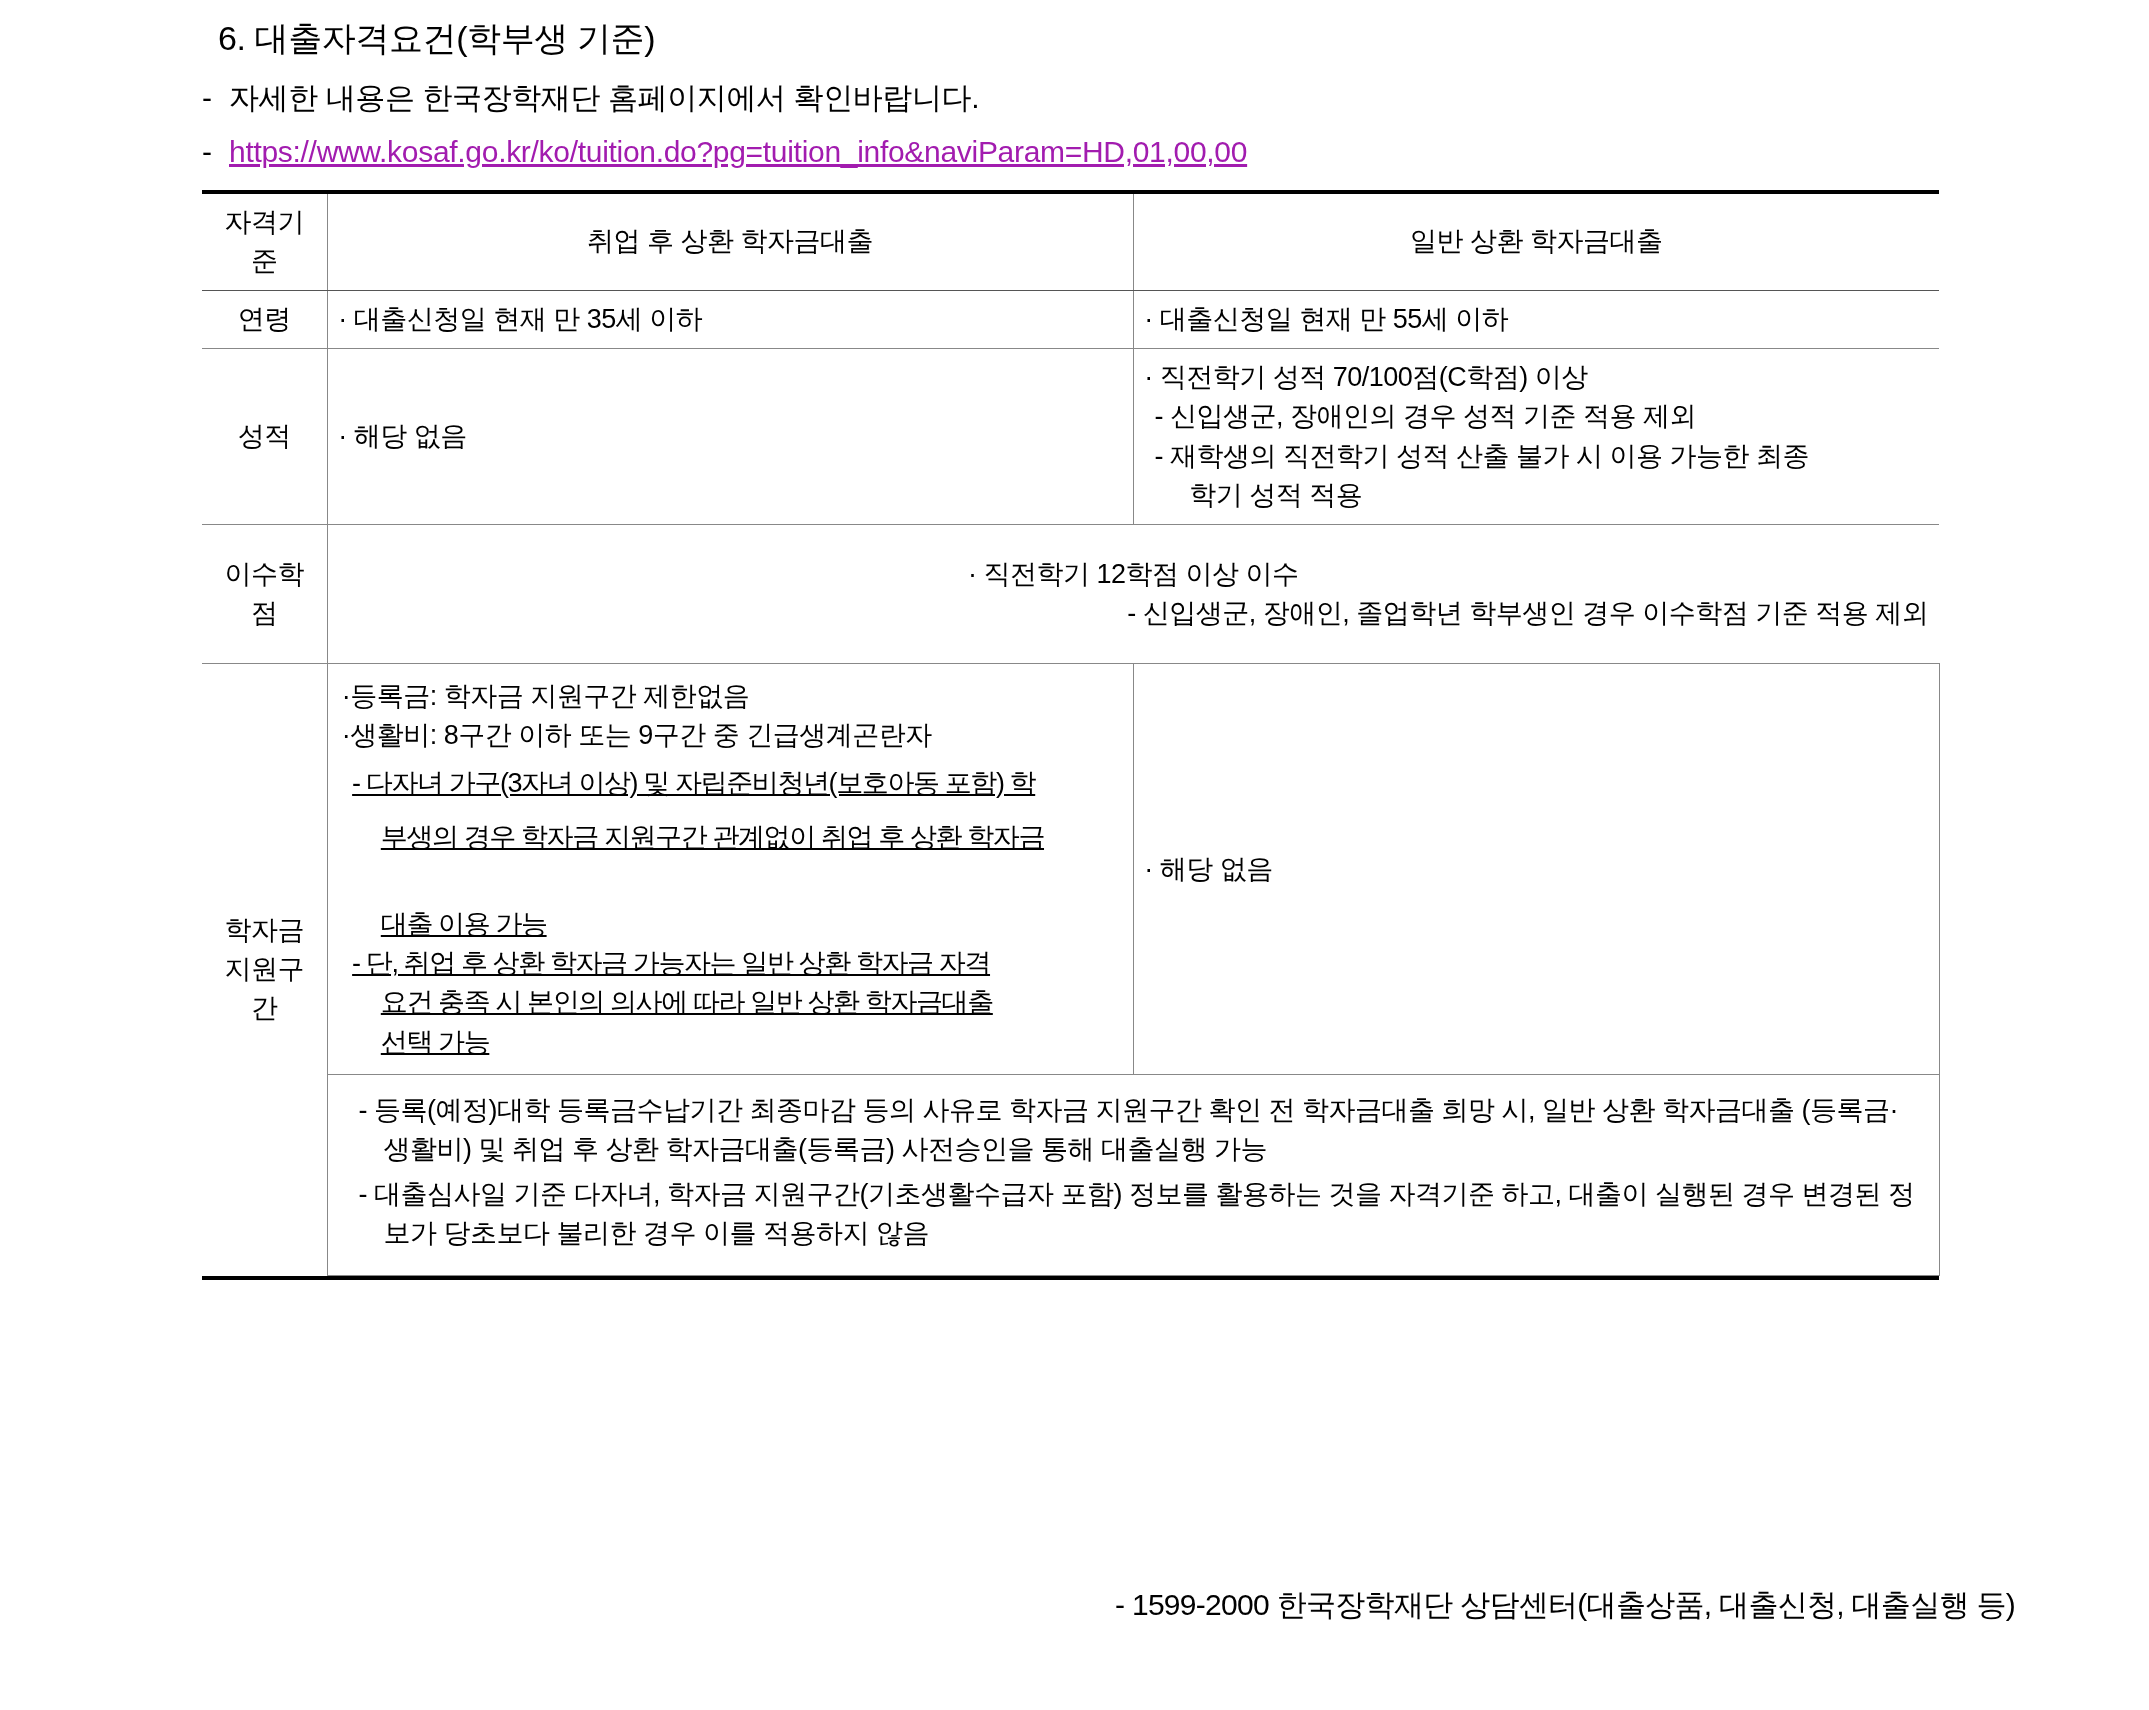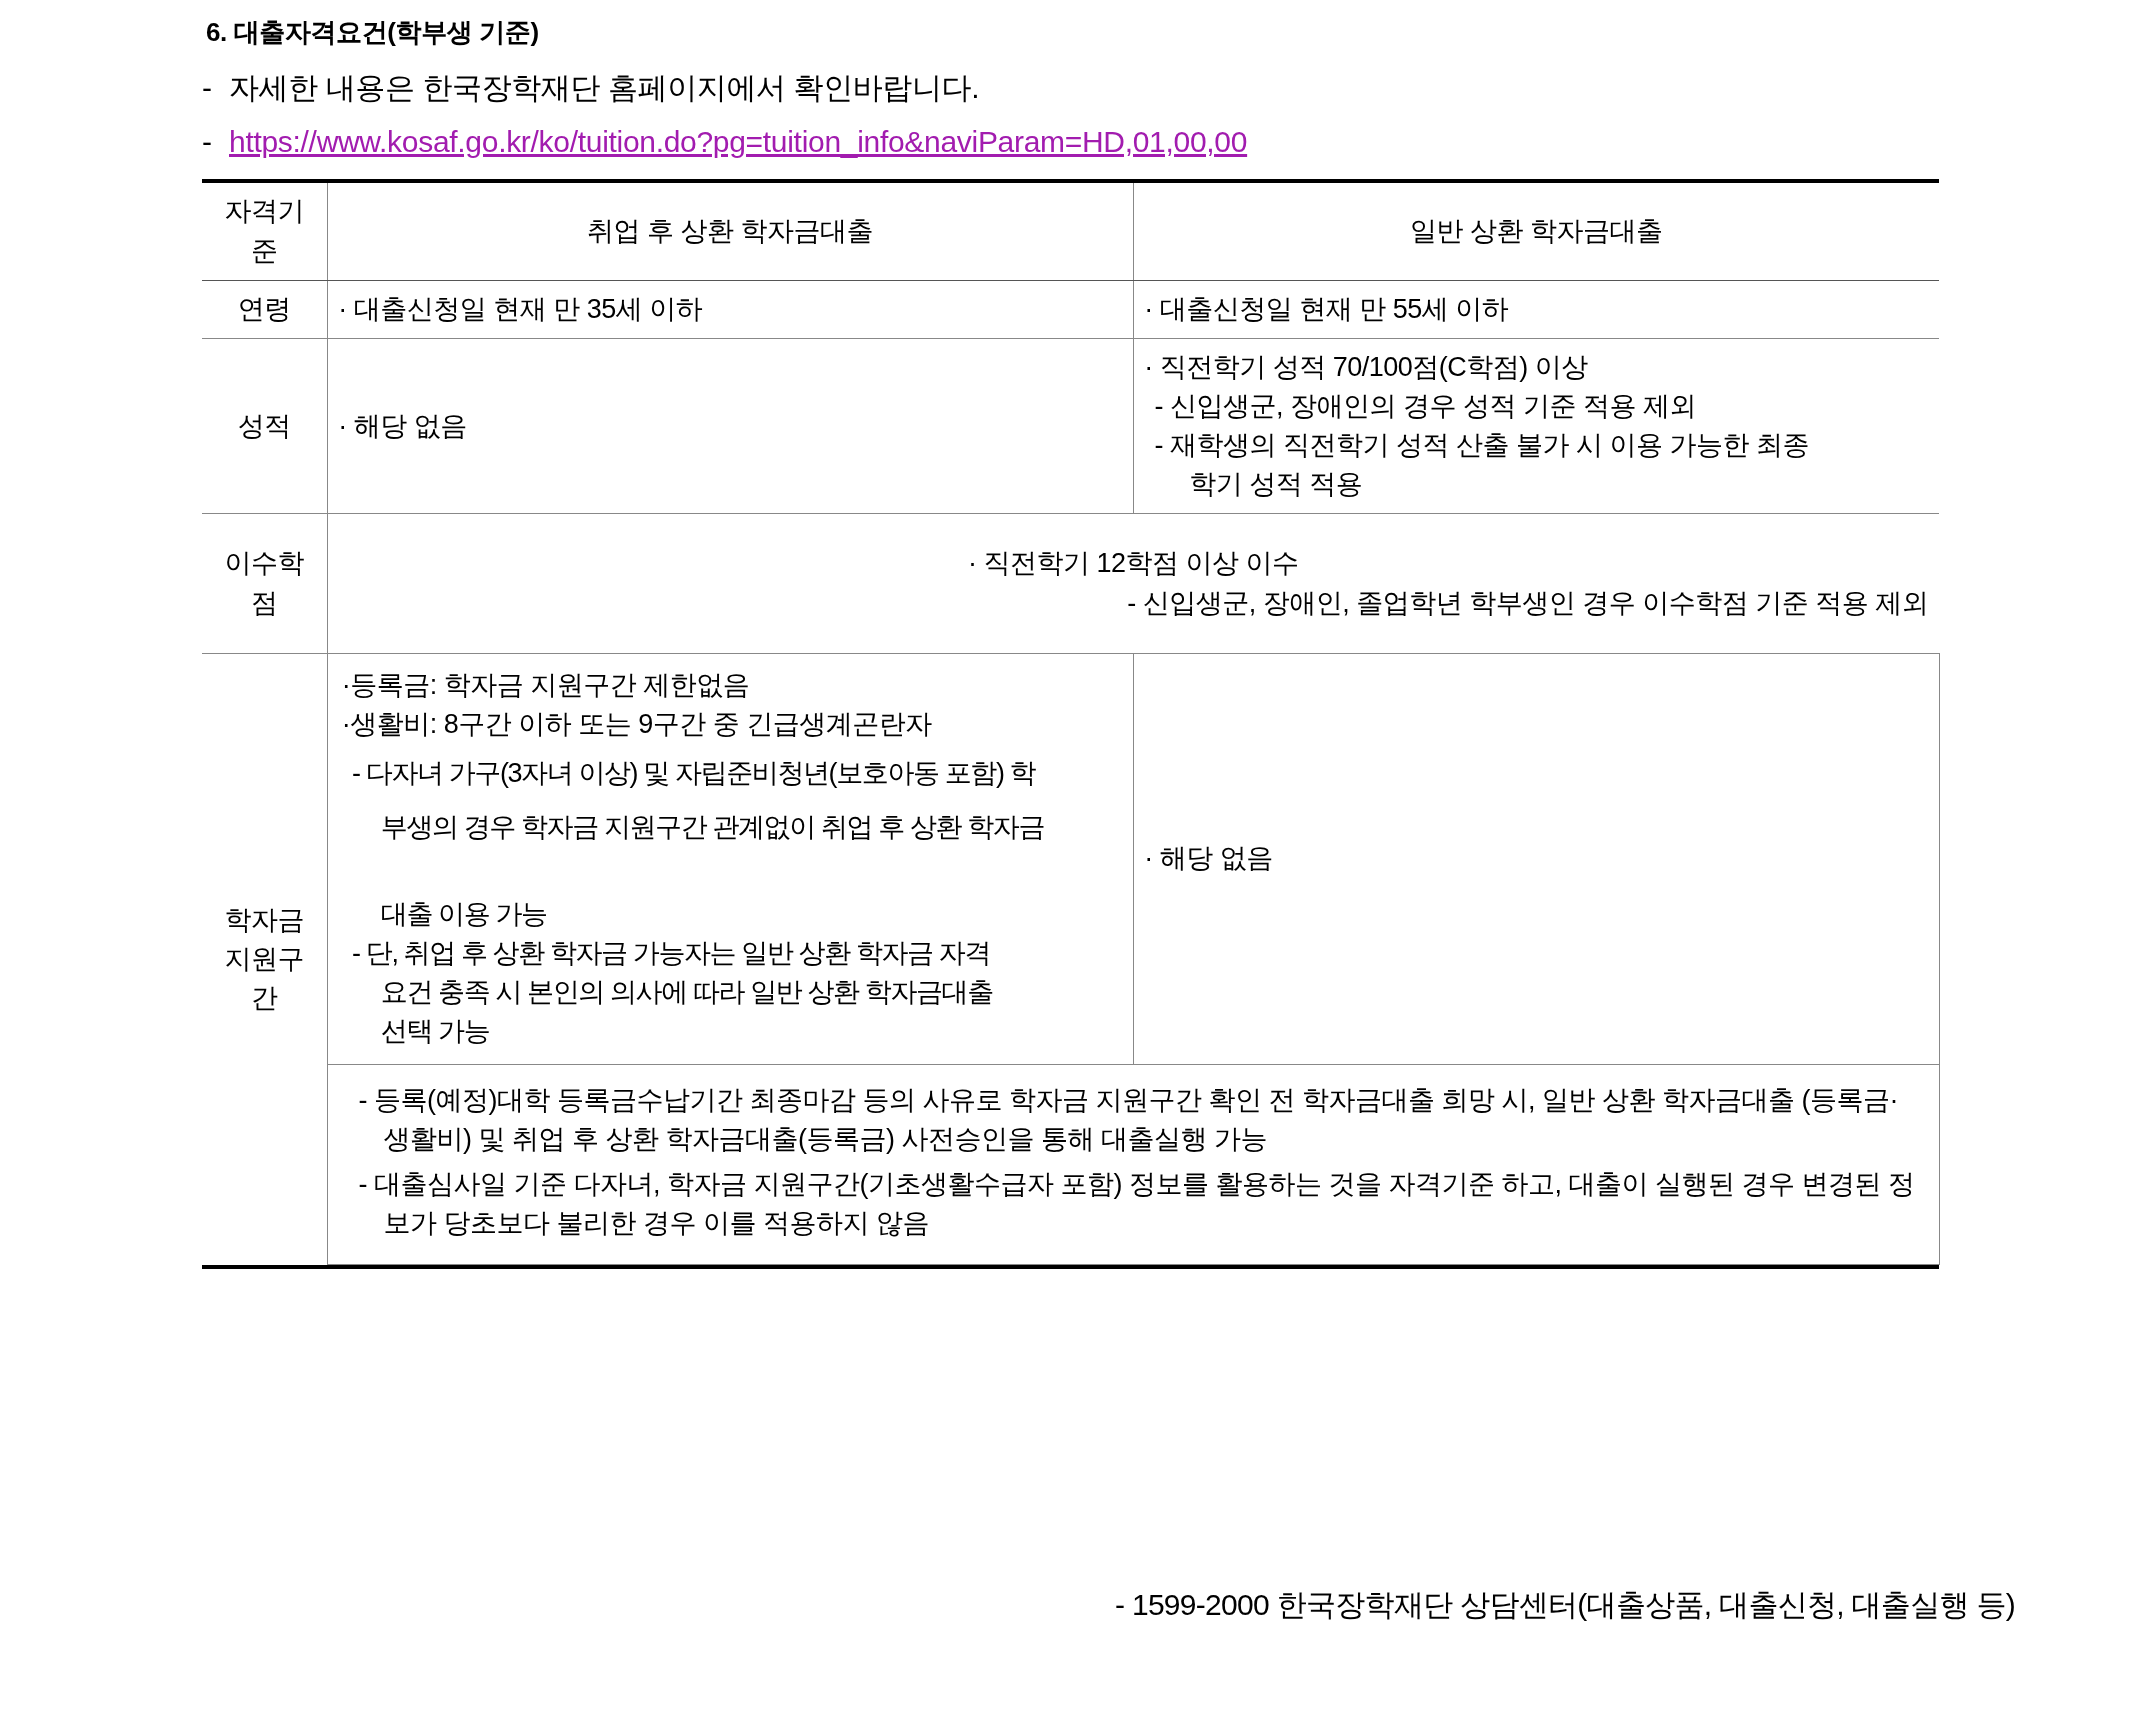--- a/index.html
+++ b/index.html
@@ -15,24 +15,24 @@
     -webkit-font-smoothing: antialiased;
   }
   .page {
     position: relative;
     width: 2149px;
     height: 1711px;
     box-sizing: border-box;
     padding: 16px 107px 0 202px;
   }
   .heading {
-    font-size: 26px;
-    font-weight: bold;
+    font-size: 34px;
+    font-weight: normal;
     letter-spacing: -0.4px;
-    margin: 0 0 16px 4px;
+    margin: 0 0 16px 16px;
     line-height: 1.3;
   }
   .bullet-line {
     font-size: 30px;
     line-height: 1.45;
     margin: 0 0 10.7px 0;
     letter-spacing: -0.4px;
     white-space: nowrap;
   }
   .bullet-dash {
@@ -95,21 +95,21 @@
     padding-left: 30px;
     text-indent: -19.7px;
     white-space: nowrap;
   }
   .li-wrap {
     display: block;
     padding-left: 38px;
     text-indent: -25px;
     white-space: normal;
   }
-  .cond { letter-spacing: -1.4px; }
+  .cond { letter-spacing: -1.4px; text-decoration: underline; }
   .box-cell {
     border: 1.3px solid #888;
   }
   .sub-cell {
     border-left: 1.3px solid #888;
     border-right: 1.3px solid #888;
     border-bottom: 1.3px solid #888;
     border-top: none;
   }
 

